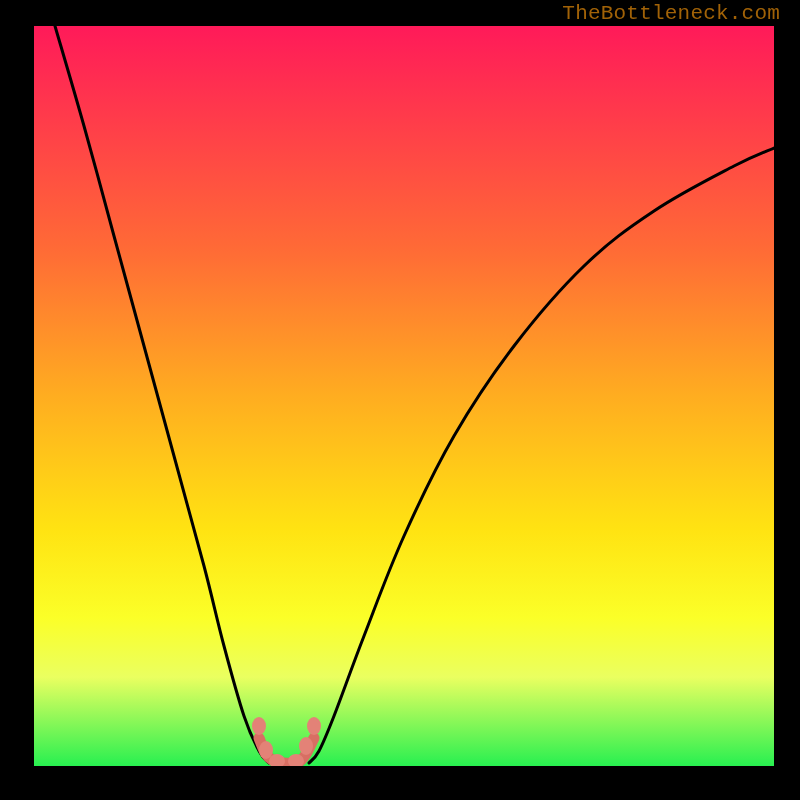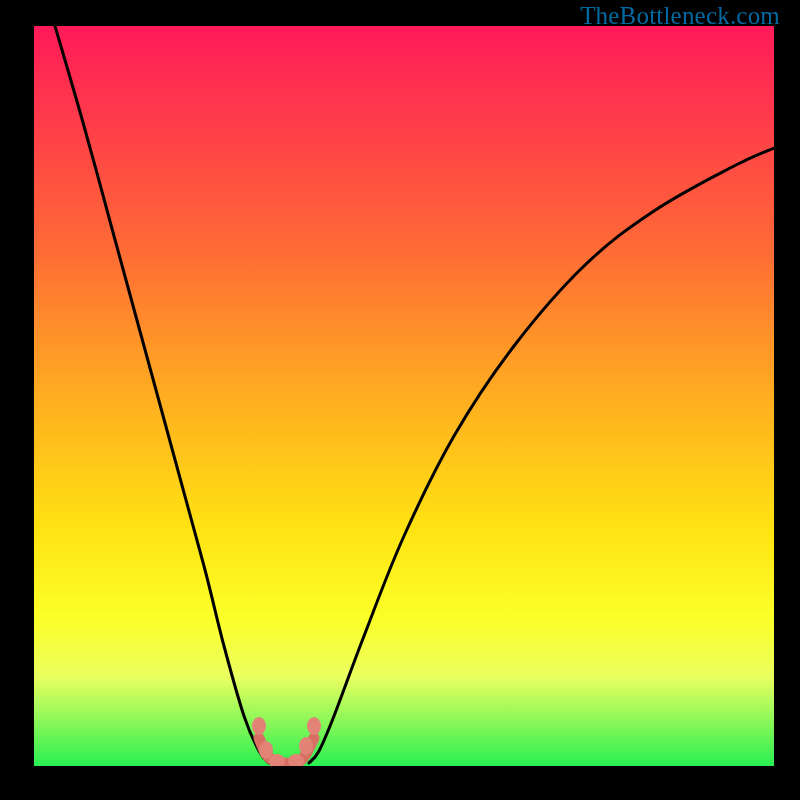--- a/index.html
+++ b/index.html
@@ -24,23 +24,23 @@
       #ffe312 68%,
       #fbff28 80%,
       #eaff60 88%,
       #28f050 100%
     );
   }
   .watermark {
     position: absolute;
     top: 2px;
     right: 20px;
-    color: #0369a1;
-    font-family: Liberation Serif, serif;
-    font-size: 25px;
+    color: #a16207;
+    font-family: Liberation Mono, monospace;
+    font-size: 21px;
     letter-spacing: 0.2px;
   }
   svg.overlay {
     position: absolute;
     left: 0;
     top: 0;
   }
 </style>
 </head>
 <body>

